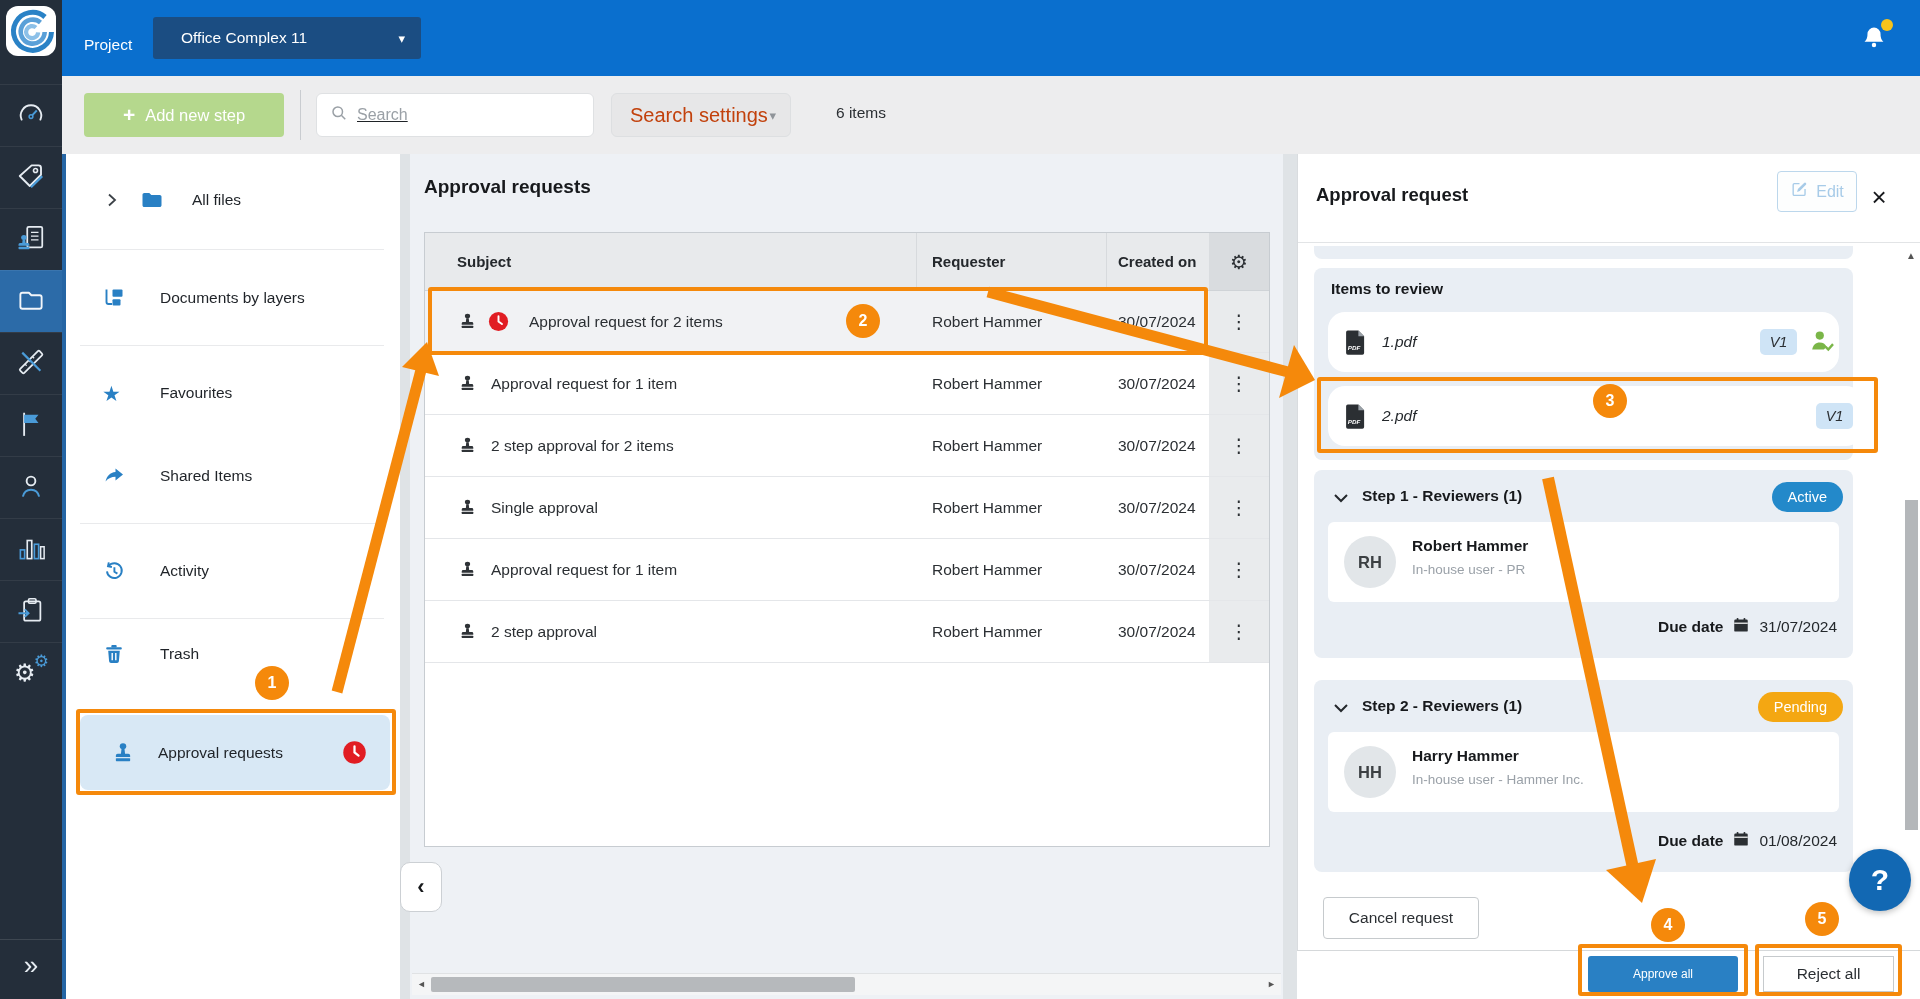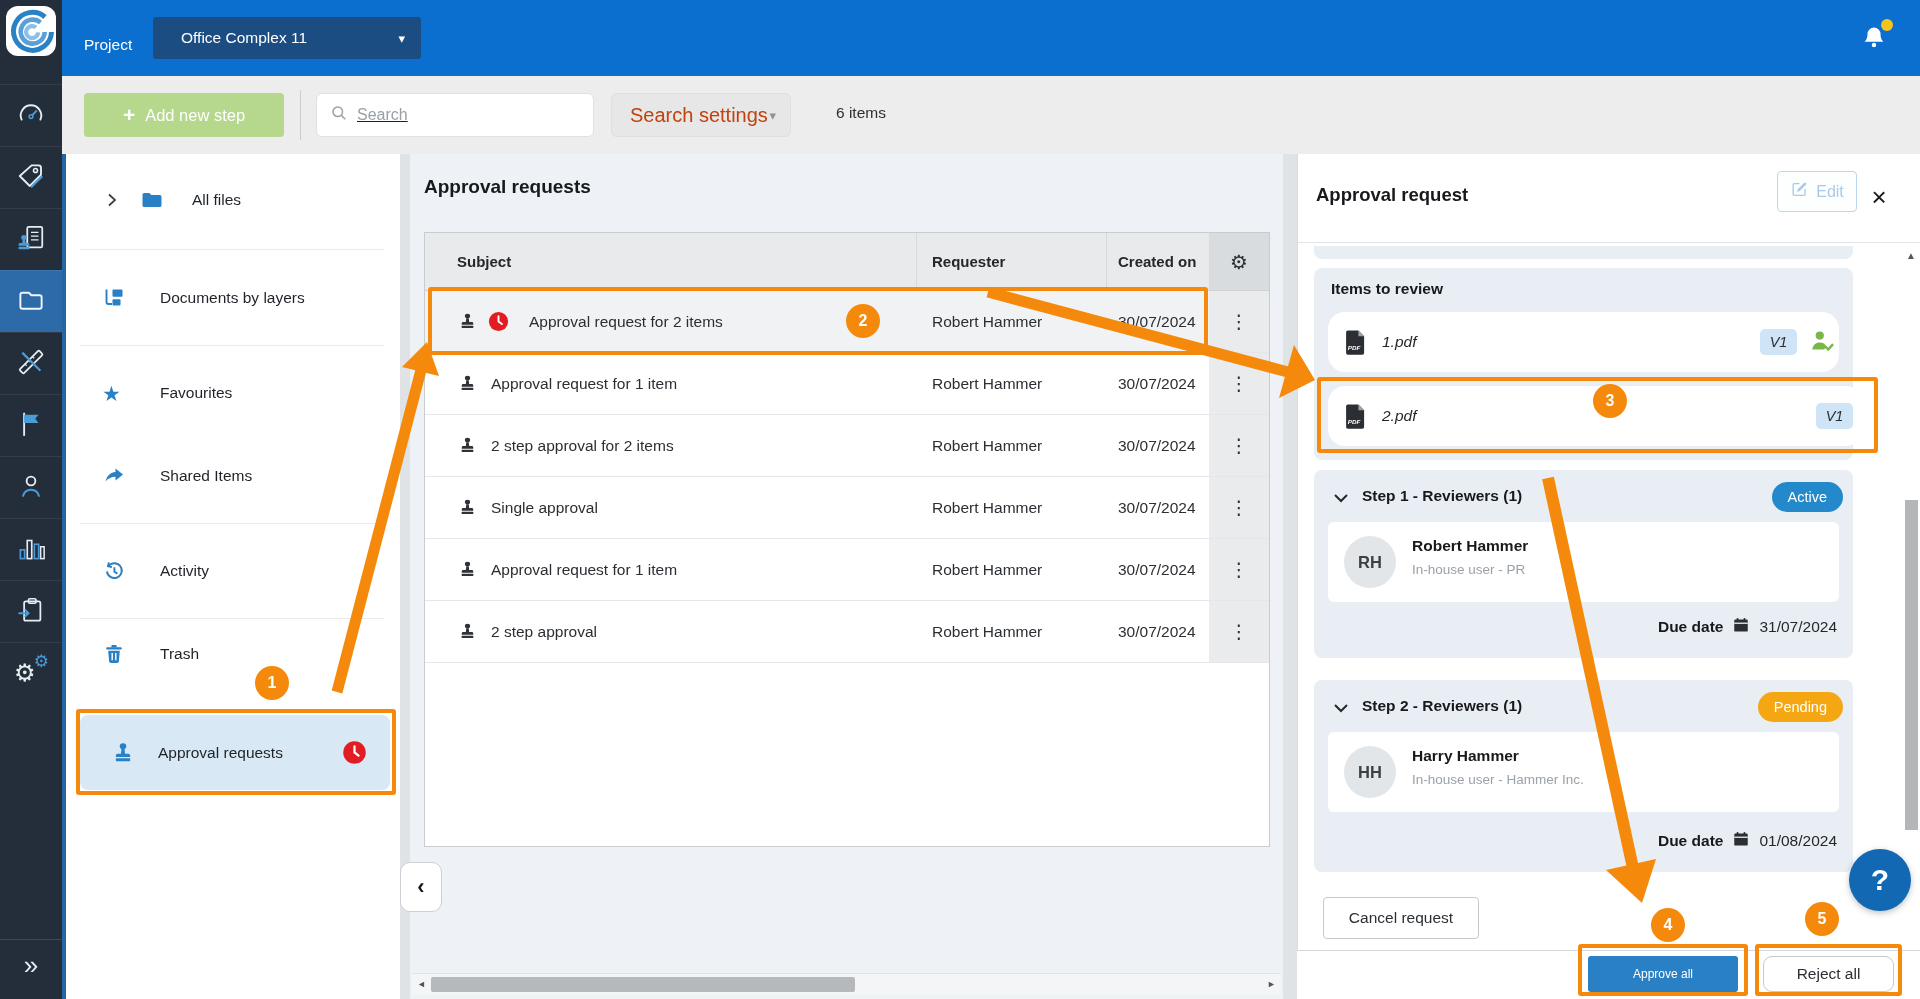--- a/index.html
+++ b/index.html
@@ -105,21 +105,21 @@
   .reviewer-card { position:absolute; left:14px; width:511px; height:80px; background:#fff; border-radius:6px; }
   .avatar { position:absolute; left:16px; top:14px; width:52px; height:52px; border-radius:50%; background:#e2e6e9; display:flex; align-items:center; justify-content:center; font-size:16.5px; font-weight:600; color:#3c4043; }
   .rev-name { position:absolute; left:84px; top:15px; font-size:15.5px; font-weight:bold; color:#17191c; }
   .rev-role { position:absolute; left:84px; top:40px; font-size:13.5px; color:#9aa1a8; }
   .due-row { position:absolute; right:16px; display:flex; align-items:center; gap:9px; }
   .due-label { font-size:15.5px; font-weight:bold; color:#17191c; }
   .due-date { font-size:15.5px; color:#24282c; }
   .cancel-btn { position:absolute; left:25px; top:743px; width:156px; height:42px; background:#fff; border:1px solid #c6cacd; border-radius:4px; font-size:15.5px; color:#2b2f33; cursor:pointer; font-family:inherit; }
   .d-footer { position:absolute; left:1297px; top:950px; width:623px; height:49px; background:#fff; border-top:1px solid #d5d8da; z-index:8; }
   .approve-btn { position:absolute; left:1588px; top:956px; width:150px; height:36px; background:#2980c4; color:#fff; border:none; border-radius:3px; font-size:12px; cursor:pointer; z-index:9; font-family:inherit; }
-  .reject-btn { position:absolute; left:1763px; top:956px; width:131px; height:36px; background:#fff; color:#2b2f33; border:1px solid #c6cacd; border-radius:9px; font-size:15.5px; cursor:pointer; z-index:9; font-family:inherit; }
+  .reject-btn { position:absolute; left:1763px; top:956px; width:131px; height:36px; background:#fff; color:#2b2f33; border:1px solid #c6cacd; border-radius:0; font-size:15.5px; cursor:pointer; z-index:9; font-family:inherit; }
   .vscroll-thumb { position:absolute; left:1905px; top:500px; width:13px; height:330px; background:#b4b7ba; z-index:7; cursor:pointer; }
   .vscroll-up { position:absolute; left:1906px; top:250px; font-size:10px; color:#555; z-index:7; cursor:pointer; }
   .help-fab { position:absolute; left:1849px; top:849px; width:62px; height:62px; border-radius:50%; background:#1268b3; color:#fff; font-size:30px; font-weight:bold; display:flex; align-items:center; justify-content:center; z-index:20; cursor:pointer; box-shadow:0 2px 6px rgba(0,0,0,.25); }
 
   
   .hl-box { position:absolute; border:4px solid #f5890b; border-radius:3px; z-index:40; pointer-events:none; }
   .callout { position:absolute; width:34px; height:34px; border-radius:50%; background:#f5890b; color:#fff; font-size:16px; font-weight:bold; display:flex; align-items:center; justify-content:center; z-index:60; pointer-events:none; }
   .arrows-svg { position:absolute; left:0; top:0; width:1920px; height:999px; z-index:50; pointer-events:none; }
 </style>
 </head>

